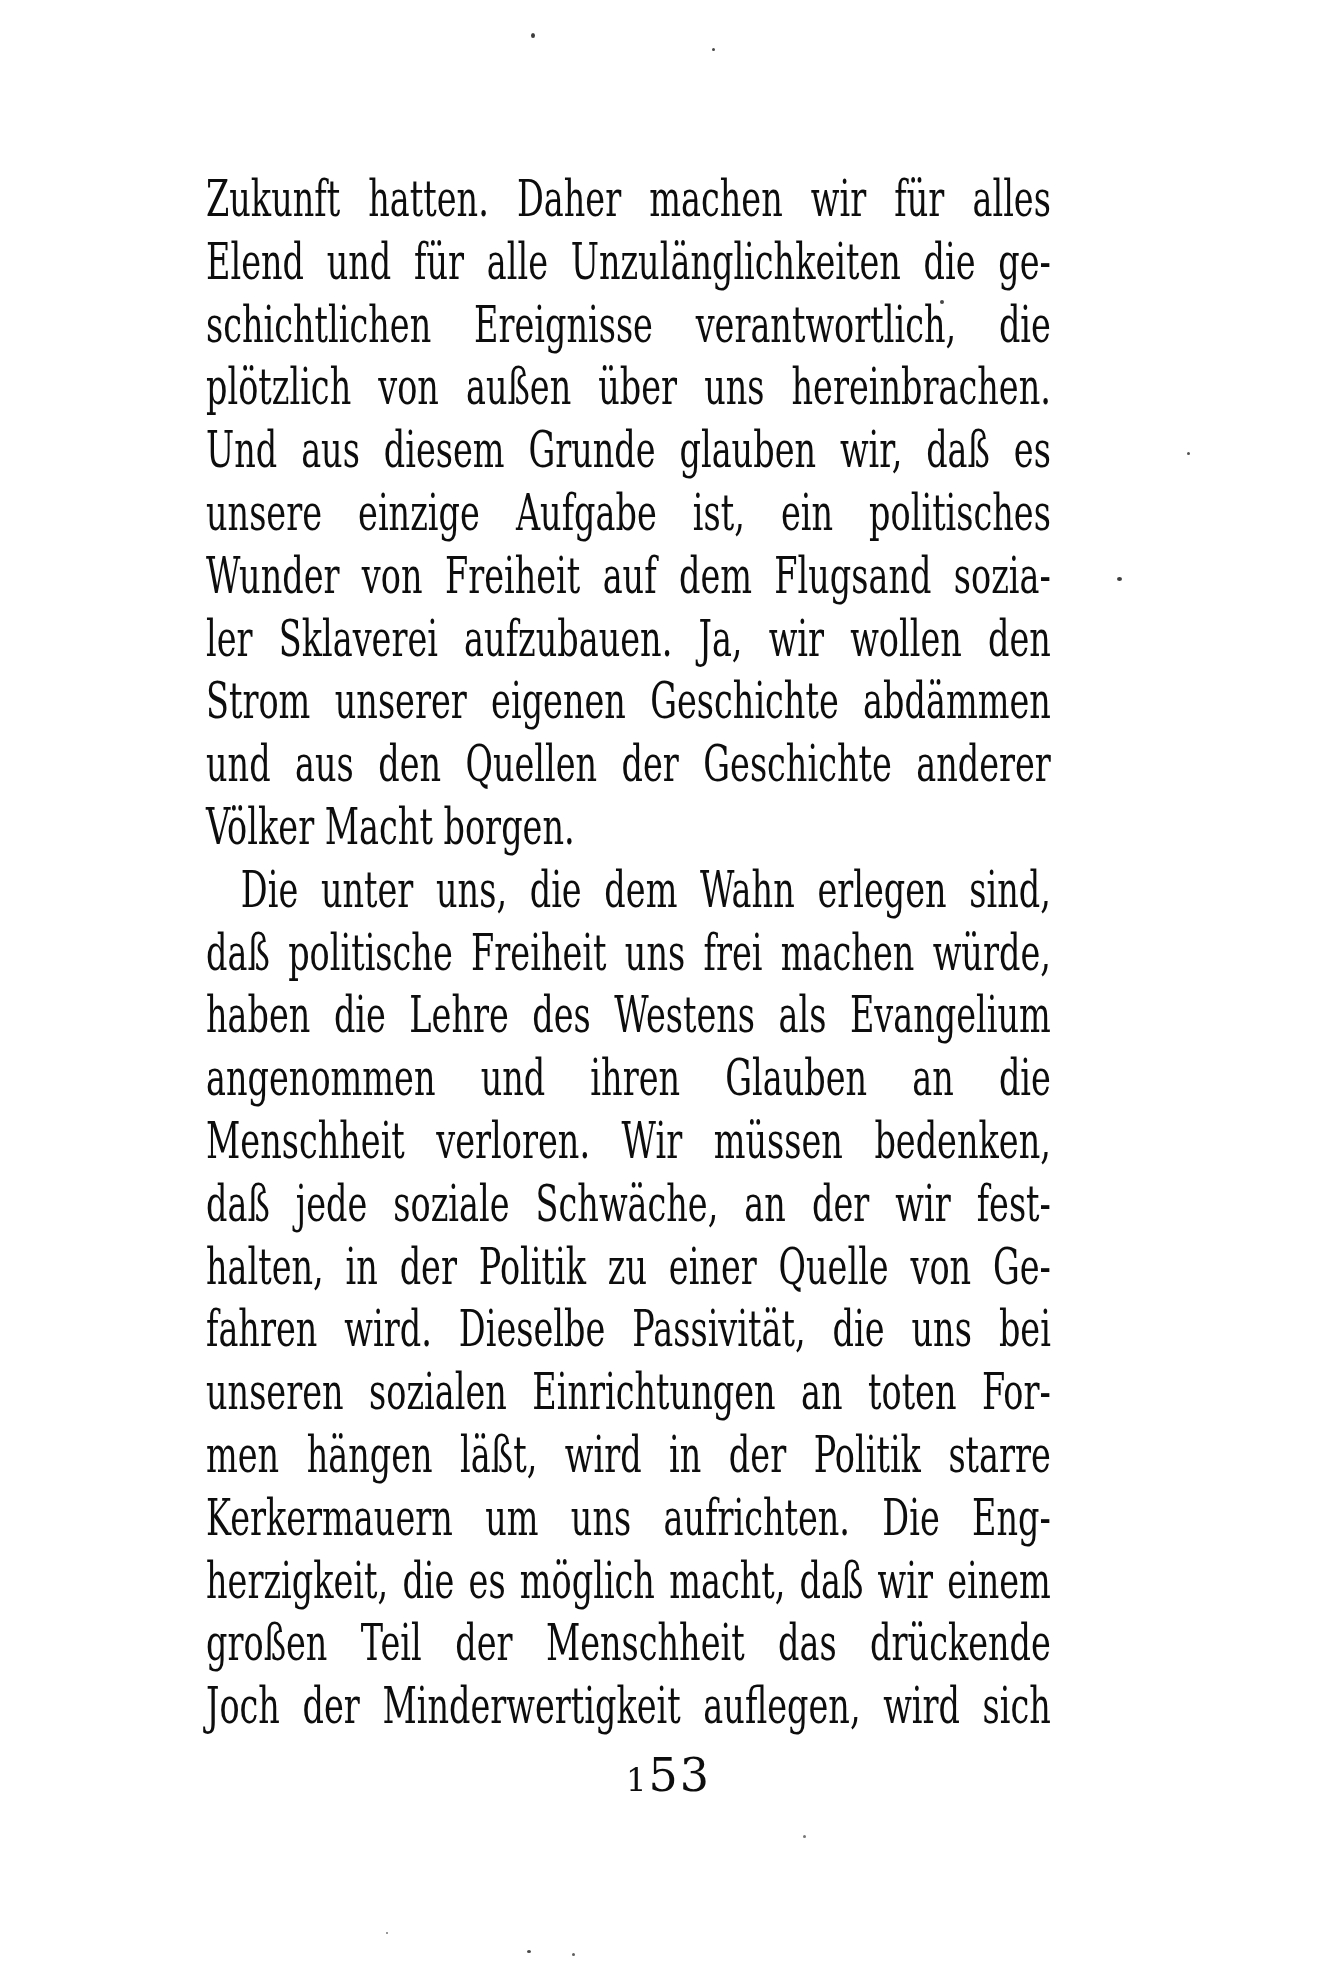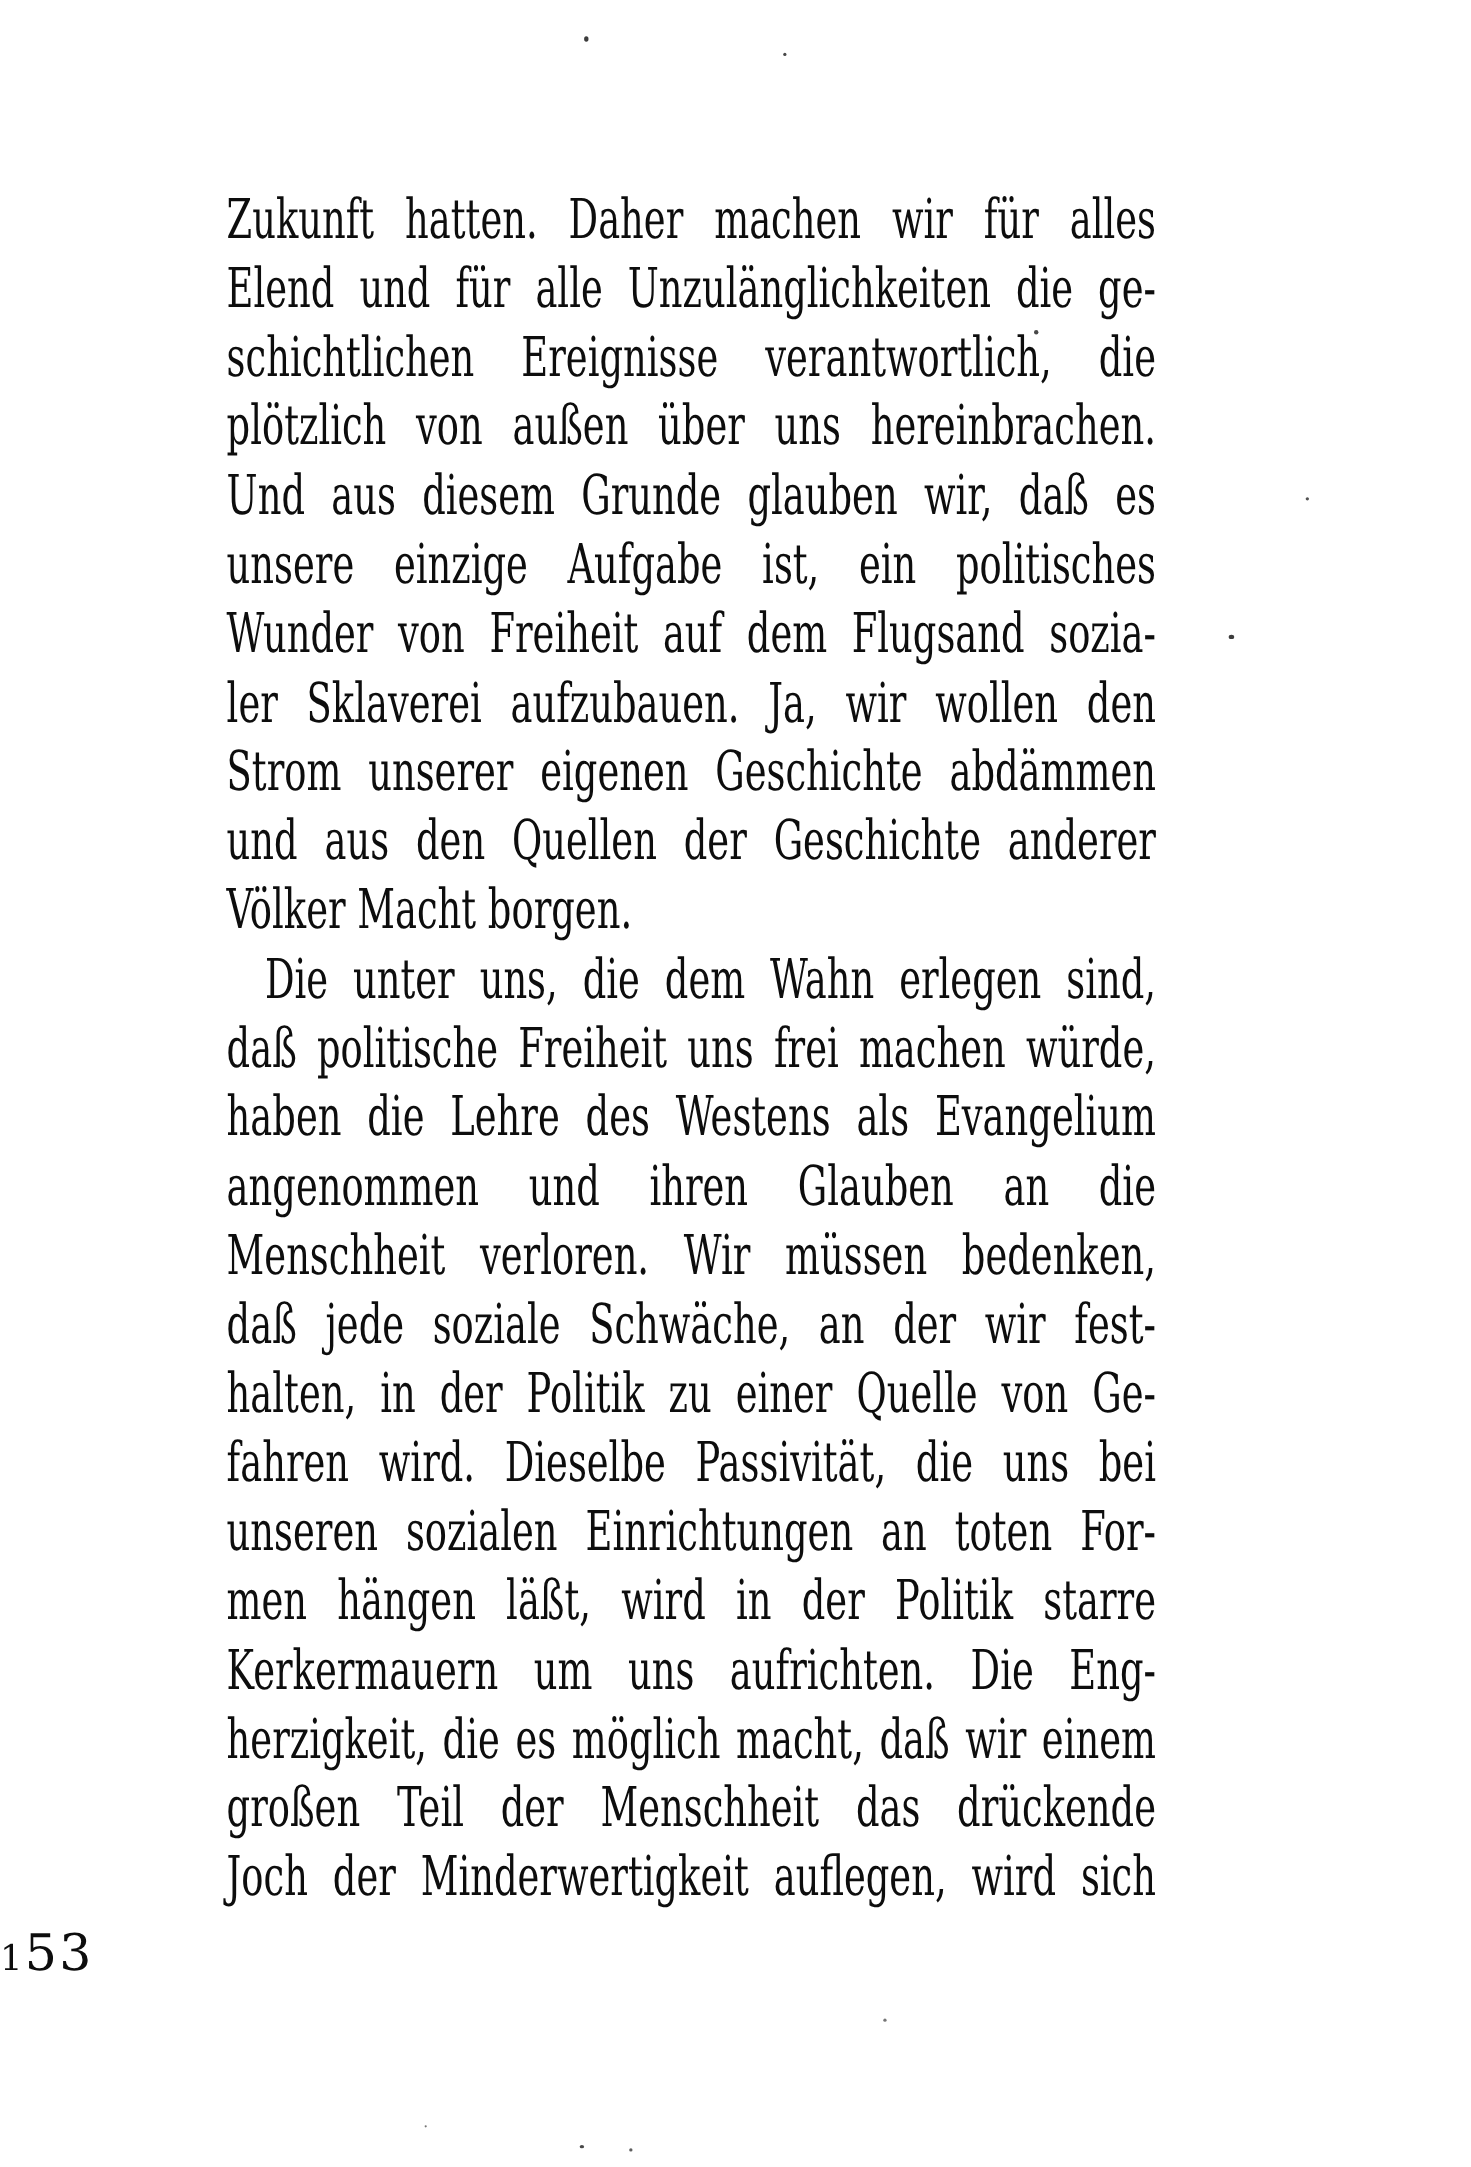--- a/index.html
+++ b/index.html
@@ -45,20 +45,21 @@
   }
   
   .indent {
     padding-left: 52px;
   }
   .pagenum {
     position: absolute;
     left: 0;
     top: 1748px;
     width: 1337px;
+    text-align: center;
     font-size: 46px;
     letter-spacing: 2px;
     color: #0d0d0d;
   }
   
   .pagenum .onum-one {
     font-size: 0.70em;
   }
   
   .speck {

